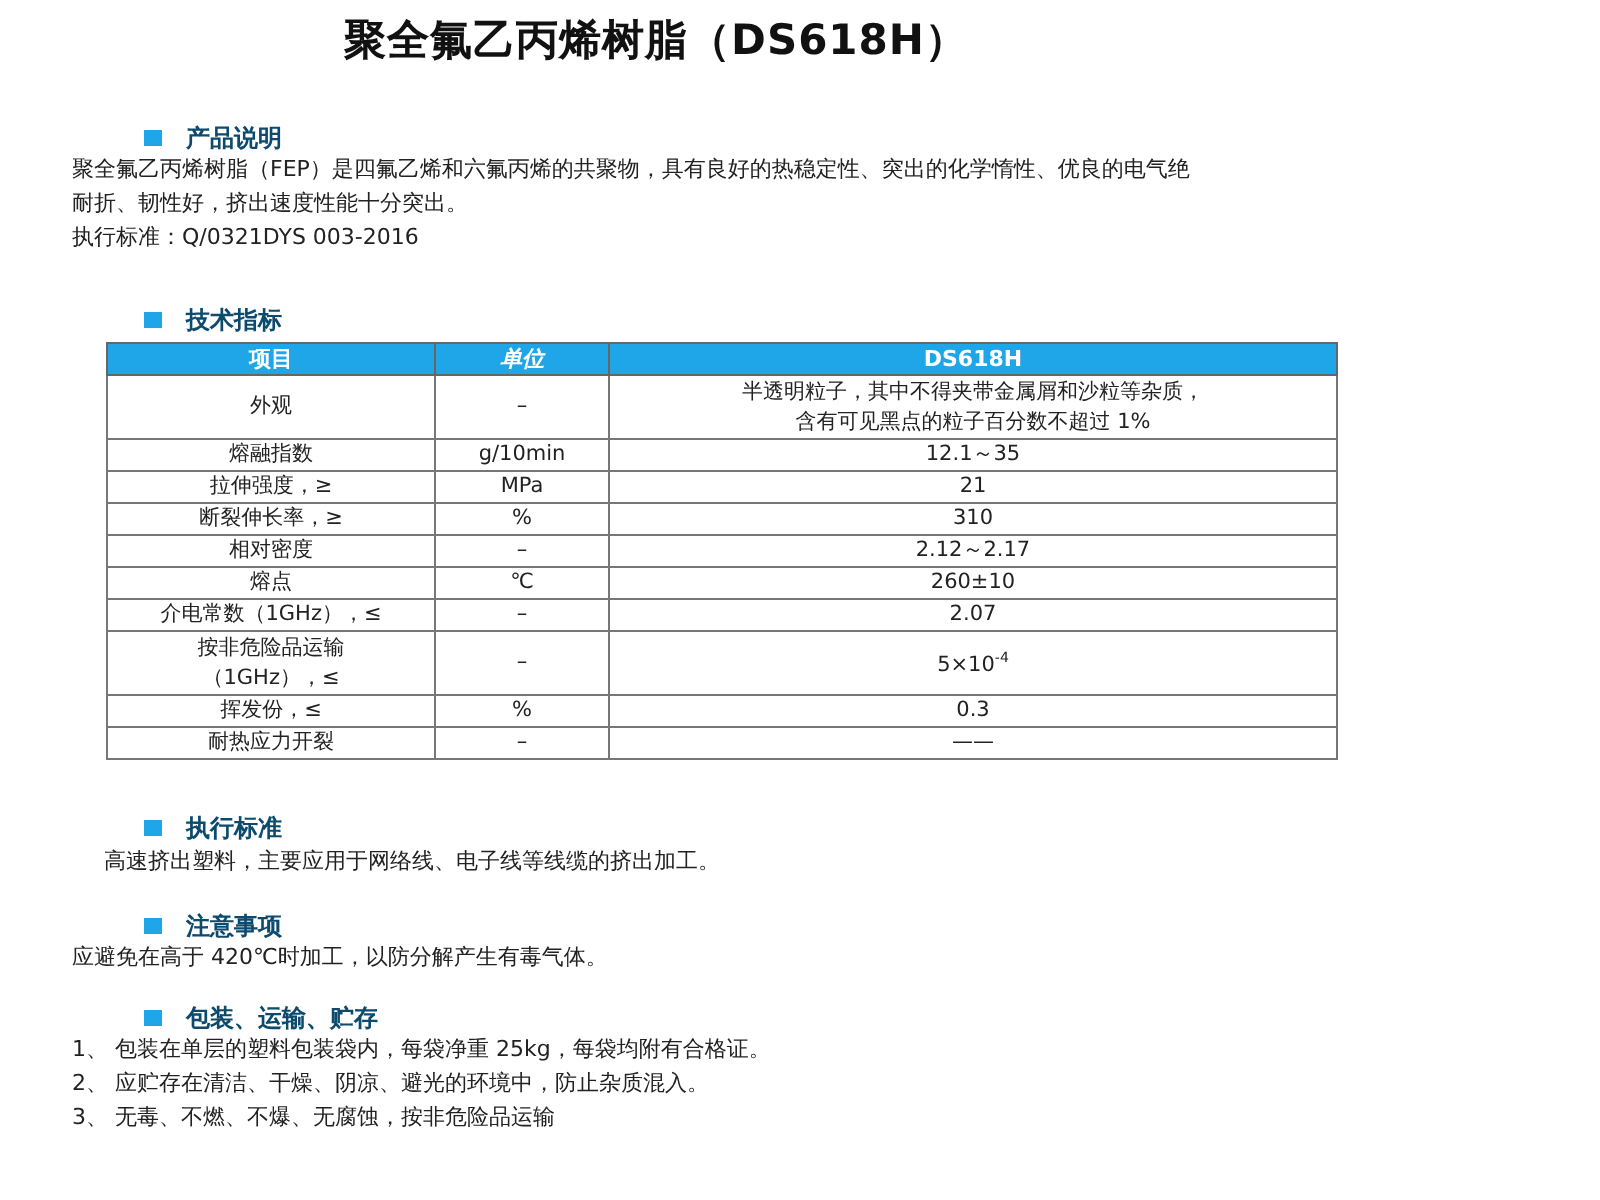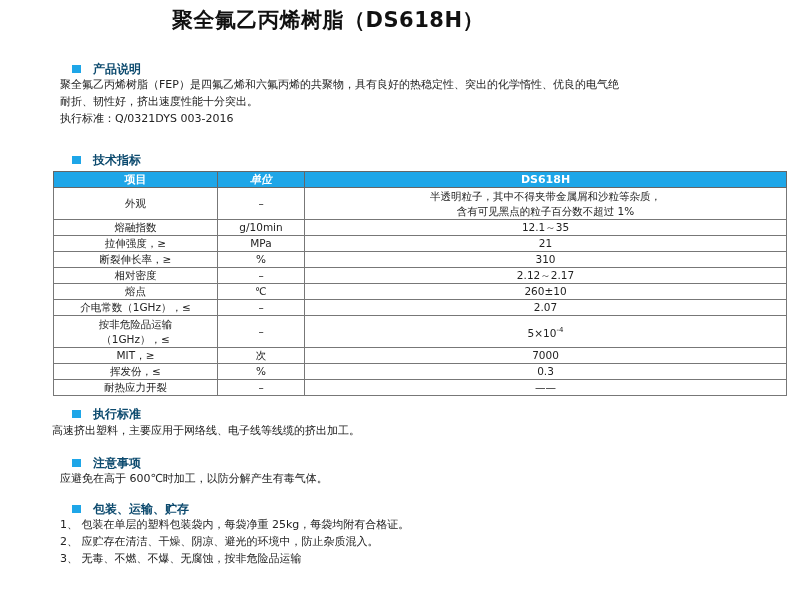--- a/index.html
+++ b/index.html
@@ -1,22 +1,22 @@
 <!DOCTYPE html>
 <html><head>
 <meta charset="utf-8">
 <style>
   html,body{margin:0;padding:0;background:#fff;}
   body{width:800px;height:600px;position:relative;overflow:hidden;font-family:"DejaVu Sans","Liberation Sans",sans-serif;color:#222;}
   .title{position:absolute;top:6px;left:0;width:656px;text-align:center;font-size:21px;font-weight:bold;color:#111;letter-spacing:0.5px;}
   .sec-head{position:absolute;left:27px;height:14px;display:flex;align-items:center;font-size:12px;font-weight:bold;color:#0c4a6e;margin-left:45px;}
   .sq{display:inline-block;width:9px;height:8px;background:#1ea6e8;margin-right:12px;}
-  .para{position:absolute;left:60px;font-size:11px;line-height:17px;color:#222;}
+  .para{position:absolute;left:36px;font-size:11px;line-height:17px;color:#222;}
   .para div{white-space:nowrap;}
-  table.spec{position:absolute;left:53px;top:171px;width:734px;border-collapse:collapse;font-size:10.5px;color:#222;}
+  table.spec{position:absolute;left:53px;top:171px;width:616px;border-collapse:collapse;font-size:10.5px;color:#222;}
   table.spec th{background:#1ea6e8;color:#fff;font-weight:bold;height:15px;padding:0;border:1px solid #666;font-size:11px;}
   table.spec td{border:1px solid #777;text-align:center;padding:0;height:15px;line-height:15px;}
   table.spec td.tall{height:31px;line-height:15px;}
   .c1{width:163px;}.c2{width:86px;font-style:italic;}
   .sup{font-size:7px;vertical-align:super;}
 </style>
 </head>
 <body>
 
 <div class="title">聚全氟乙丙烯树脂（DS618H）</div>
@@ -82,25 +82,20 @@
       </tr>
   <tr>
     <td class="tall">
           <div>按非危险品运输</div>
           <div>（1GHz），≤</div>
         </td>
     <td>–</td>
     <td><span>5×10</span><span class="sup">-4</span></td>
   </tr>
   <tr>
-        <td>MIT，≥</td>
-        <td>次</td>
-        <td>7000</td>
-      </tr>
-  <tr>
         <td>挥发份，≤</td>
         <td>%</td>
         <td>0.3</td>
       </tr>
   <tr>
         <td>耐热应力开裂</td>
         <td>–</td>
         <td>——</td>
       </tr>
 </tbody>
@@ -112,21 +107,21 @@
 </div>
 <div class="para" style="top:422px;left:52px">
     <div>高速挤出塑料，主要应用于网络线、电子线等线缆的挤出加工。</div>
   </div>
 
 <div class="sec-head" style="top:456px">
   <span class="sq"></span>
   <span>注意事项</span>
 </div>
 <div class="para" style="top:470px">
-    <div>应避免在高于 600℃时加工，以防分解产生有毒气体。</div>
+    <div>应避免在高于 420℃时加工，以防分解产生有毒气体。</div>
   </div>
 
 <div class="sec-head" style="top:502px">
   <span class="sq"></span>
   <span>包装、运输、贮存</span>
 </div>
 <div class="para" style="top:516px">
   <div>1、 包装在单层的塑料包装袋内，每袋净重 25kg，每袋均附有合格证。</div>
   <div>2、 应贮存在清洁、干燥、阴凉、避光的环境中，防止杂质混入。</div>
   <div>3、 无毒、不燃、不爆、无腐蚀，按非危险品运输</div>

